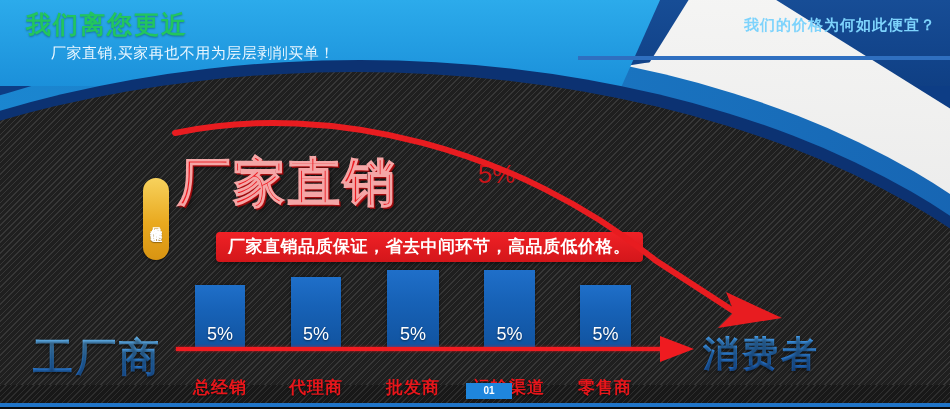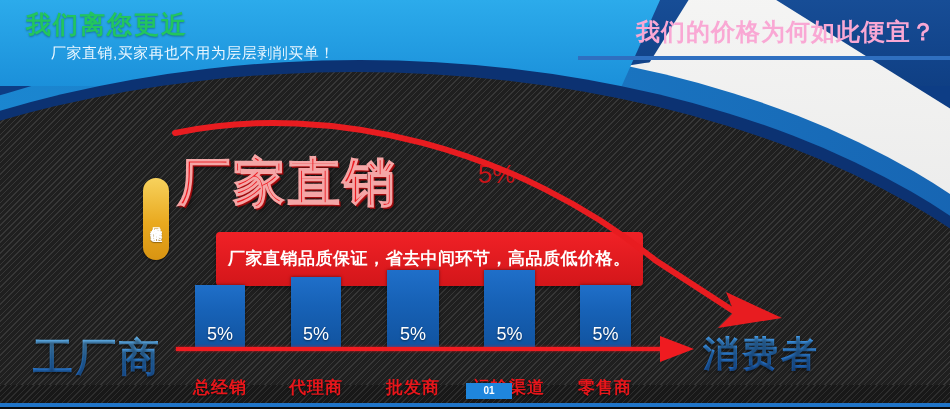--- a/index.html
+++ b/index.html
@@ -38,21 +38,21 @@
     color:#22c55e;font-size:25px;font-weight:bold;
     letter-spacing:2px;
     text-shadow:0 1px 2px rgba(0,0,0,.30);
   }
   .title-sub{
     position:absolute;left:27px;top:44px;z-index:6;
     color:#eaf7ff;font-size:15px;letter-spacing:.5px;margin-left:24px;
   }
   .title-right{
     position:absolute;right:14px;top:16px;z-index:6;
-    color:#f9a8d4;font-size:24px;font-weight:bold;letter-spacing:1px;
+    color:#7dd3fc;font-size:15px;font-weight:bold;letter-spacing:1px;
   }
 
   
   .swoosh-white{
     position:absolute;right:-120px;top:60px;
     width:760px;height:700px;border-radius:50% 50% 50% 50%/60% 60% 40% 40%;
     background:linear-gradient(130deg,#e9e9ea 0%,#f3f3f2 55%,#e3e3e3 100%);
     transform:rotate(-17deg);
     z-index:3;
   }
@@ -128,21 +128,21 @@
     -webkit-text-stroke:1px #f4a6a6;
     text-shadow:
       1px 1px 0 #bb1013,
       2px 2px 0 #8e0c0e,
       3px 3px 4px rgba(0,0,0,.55);
   }
 
   .red-banner{
     position:absolute;left:216px;top:232px;
     height:30px;line-height:30px;
-    padding:12px 12px;border-radius:4px;
+    padding:0 12px;border-radius:4px;
     background:linear-gradient(180deg,#f02126 0%,#d3161a 100%);
     color:#ffffff;font-size:17px;font-weight:bold;letter-spacing:.5px;
     box-shadow:0 2px 4px rgba(0,0,0,.45);
     white-space:nowrap;
   }
 
   .pct-curve{
     position:absolute;left:478px;top:159px;
     color:#cc1418;font-size:26px;font-weight:500;
   }

